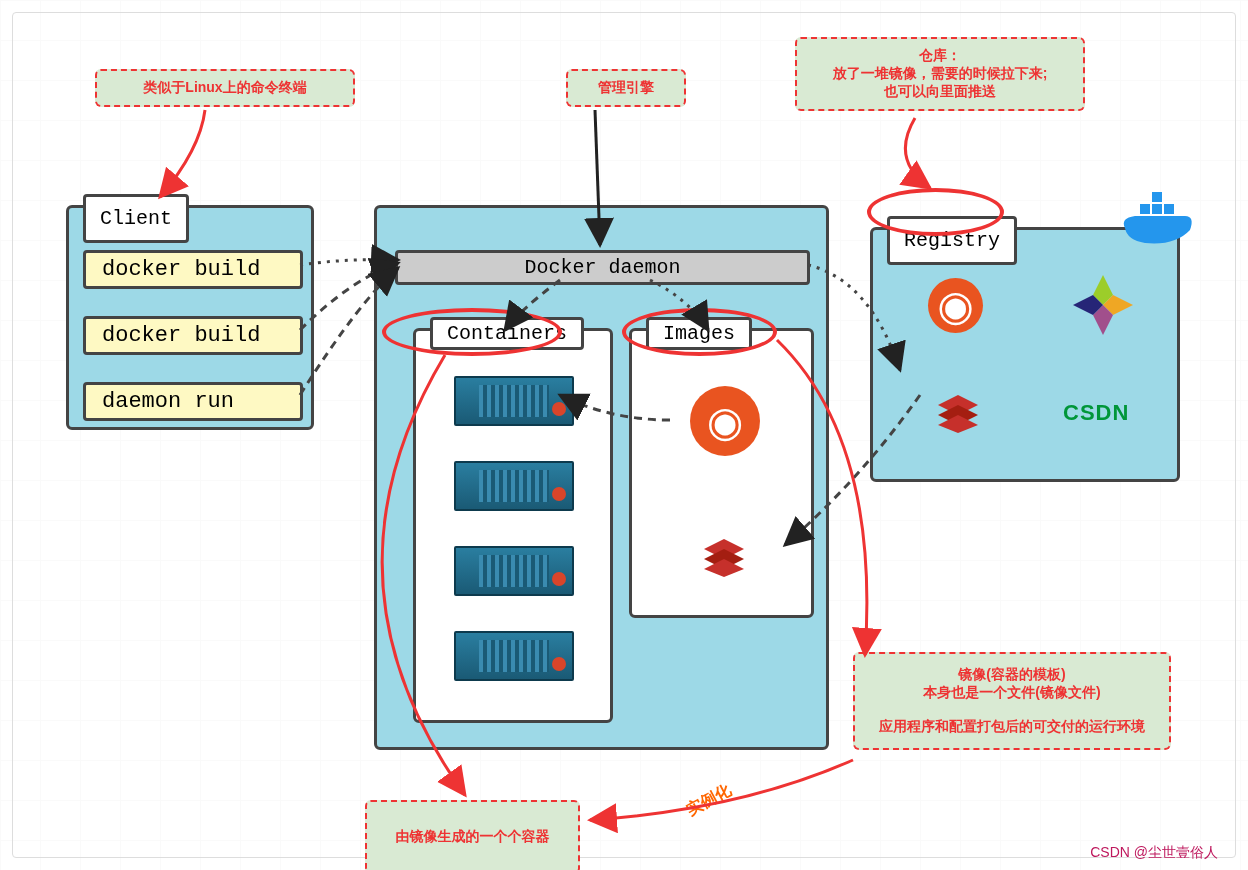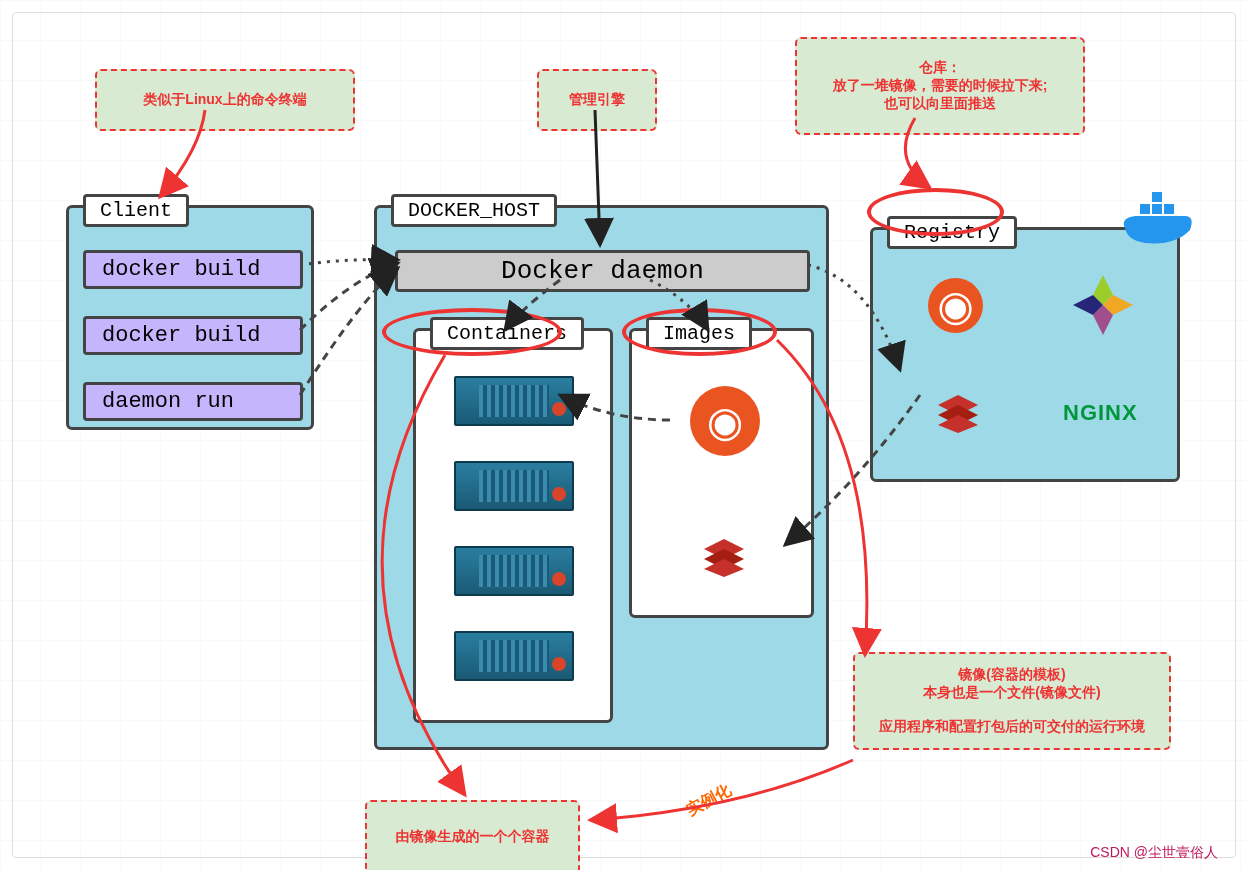--- a/index.html
+++ b/index.html
@@ -10,61 +10,61 @@
   background-size: 40px 40px;
   font-family: Arial, sans-serif;
   position: relative;
 }
 .frame { position: absolute; left: 12px; top: 12px; right: 12px; bottom: 12px; border: 1px solid #ddd; border-radius: 4px; }
 .annot {
   position: absolute;
   border: 2px dashed #e33;
   background: #d9ead3;
   border-radius: 6px;
-  padding: 20px 14px;
+  padding: 8px 14px;
   color: #e33;
   font-size: 14px;
   text-align: center;
   font-weight: bold;
 }
 .panel {
   position: absolute;
   background: #9dd9e7;
   border: 3px solid #444;
   border-radius: 6px;
   filter: blur(.3px);
 }
 .panel-label {
   position: absolute;
   top: -14px; left: 14px;
   background: #fff;
   border: 3px solid #444;
   border-radius: 4px;
-  padding: 2px 14px;
+  padding: 10px 14px;
   font-family: "Courier New", monospace;
   font-size: 20px;
 }
 .cmd {
   position: absolute;
-  background: #c4b5fd;
+  background: #fef9c3;
   border: 3px solid #444;
   border-radius: 4px;
   padding: 4px 16px;
   font-family: "Courier New", monospace;
   font-size: 22px;
   width: 220px;
 }
 .daemon {
   position: absolute;
   background: #ccc;
   border: 3px solid #444;
   border-radius: 4px;
   text-align: center;
   font-family: "Courier New", monospace;
-  font-size: 26px;
+  font-size: 20px;
   padding: 3px;
 }
 .inner-box {
   position: absolute;
   background: #fff;
   border: 3px solid #444;
   border-radius: 6px;
 }
 .inner-label {
   position: absolute;
@@ -113,39 +113,38 @@
 </style>
 </head>
 <body>
 
 <div class="frame"></div>
 
 <div class="annot" style="left:95px; top:69px; width:260px;">
   <span>类似于Linux上的命令终端</span>
 </div>
 
-<div class="annot" style="left:537px; top:69px; width:120px;">
+<div class="annot" style="left:566px; top:69px; width:120px;">
   <span>管理引擎</span>
 </div>
 
 <div class="annot" style="left:795px; top:37px; width:290px;">
   <span>仓库：</span><br>
   <span>放了一堆镜像，需要的时候拉下来;</span><br>
   <span>也可以向里面推送</span>
 </div>
 
 <div class="panel" style="left:66px; top:205px; width:248px; height:225px;">
   <div class="panel-label">Client</div>
   <div class="cmd" style="left:14px; top:42px;">docker build</div>
   <div class="cmd" style="left:14px; top:108px;">docker build</div>
   <div class="cmd" style="left:14px; top:174px;">daemon run</div>
 </div>
 
 <div class="panel" style="left:374px; top:205px; width:455px; height:545px;">
-  <div class="panel-label">DOCKER_HOST</div>
   <div class="daemon" style="left:18px; top:42px; width:415px;">Docker daemon</div>
 
   <div class="inner-box" style="left:36px; top:120px; width:200px; height:395px;">
     <div class="inner-label">Containers</div>
     <div class="container-box" style="left:38px; top:45px;"></div>
     <div class="container-box" style="left:38px; top:130px;"></div>
     <div class="container-box" style="left:38px; top:215px;"></div>
     <div class="container-box" style="left:38px; top:300px;"></div>
   </div>
 
@@ -182,21 +181,21 @@
       <polygon points="5,35 25,25 35,35 25,45" fill="#262577"></polygon>
     </svg>
   </div>
   <div class="redis-logo" style="left:55px; top:155px;">
     <svg viewBox="0 0 60 50">
       <polygon points="10,20 30,10 50,20 30,30" fill="#c6302b"></polygon>
       <polygon points="10,30 30,20 50,30 30,40" fill="#a41e11"></polygon>
       <polygon points="10,40 30,30 50,40 30,48" fill="#c6302b"></polygon>
     </svg>
   </div>
-  <div class="nginx-logo" style="left:190px; top:170px;">NGINX</div>
+  <div class="nginx-logo" style="left:190px; top:170px;">CSDN</div>
 </div>
 
 <div class="red-oval" style="left:867px; top:188px; width:137px; height:48px;"></div>
 <div class="red-oval" style="left:382px; top:308px; width:180px; height:48px;"></div>
 <div class="red-oval" style="left:622px; top:308px; width:155px; height:48px;"></div>
 
 <div class="annot" style="left:365px; top:800px; width:215px; padding:26px;">
   <span>由镜像生成的一个个容器</span>
 </div>
 

